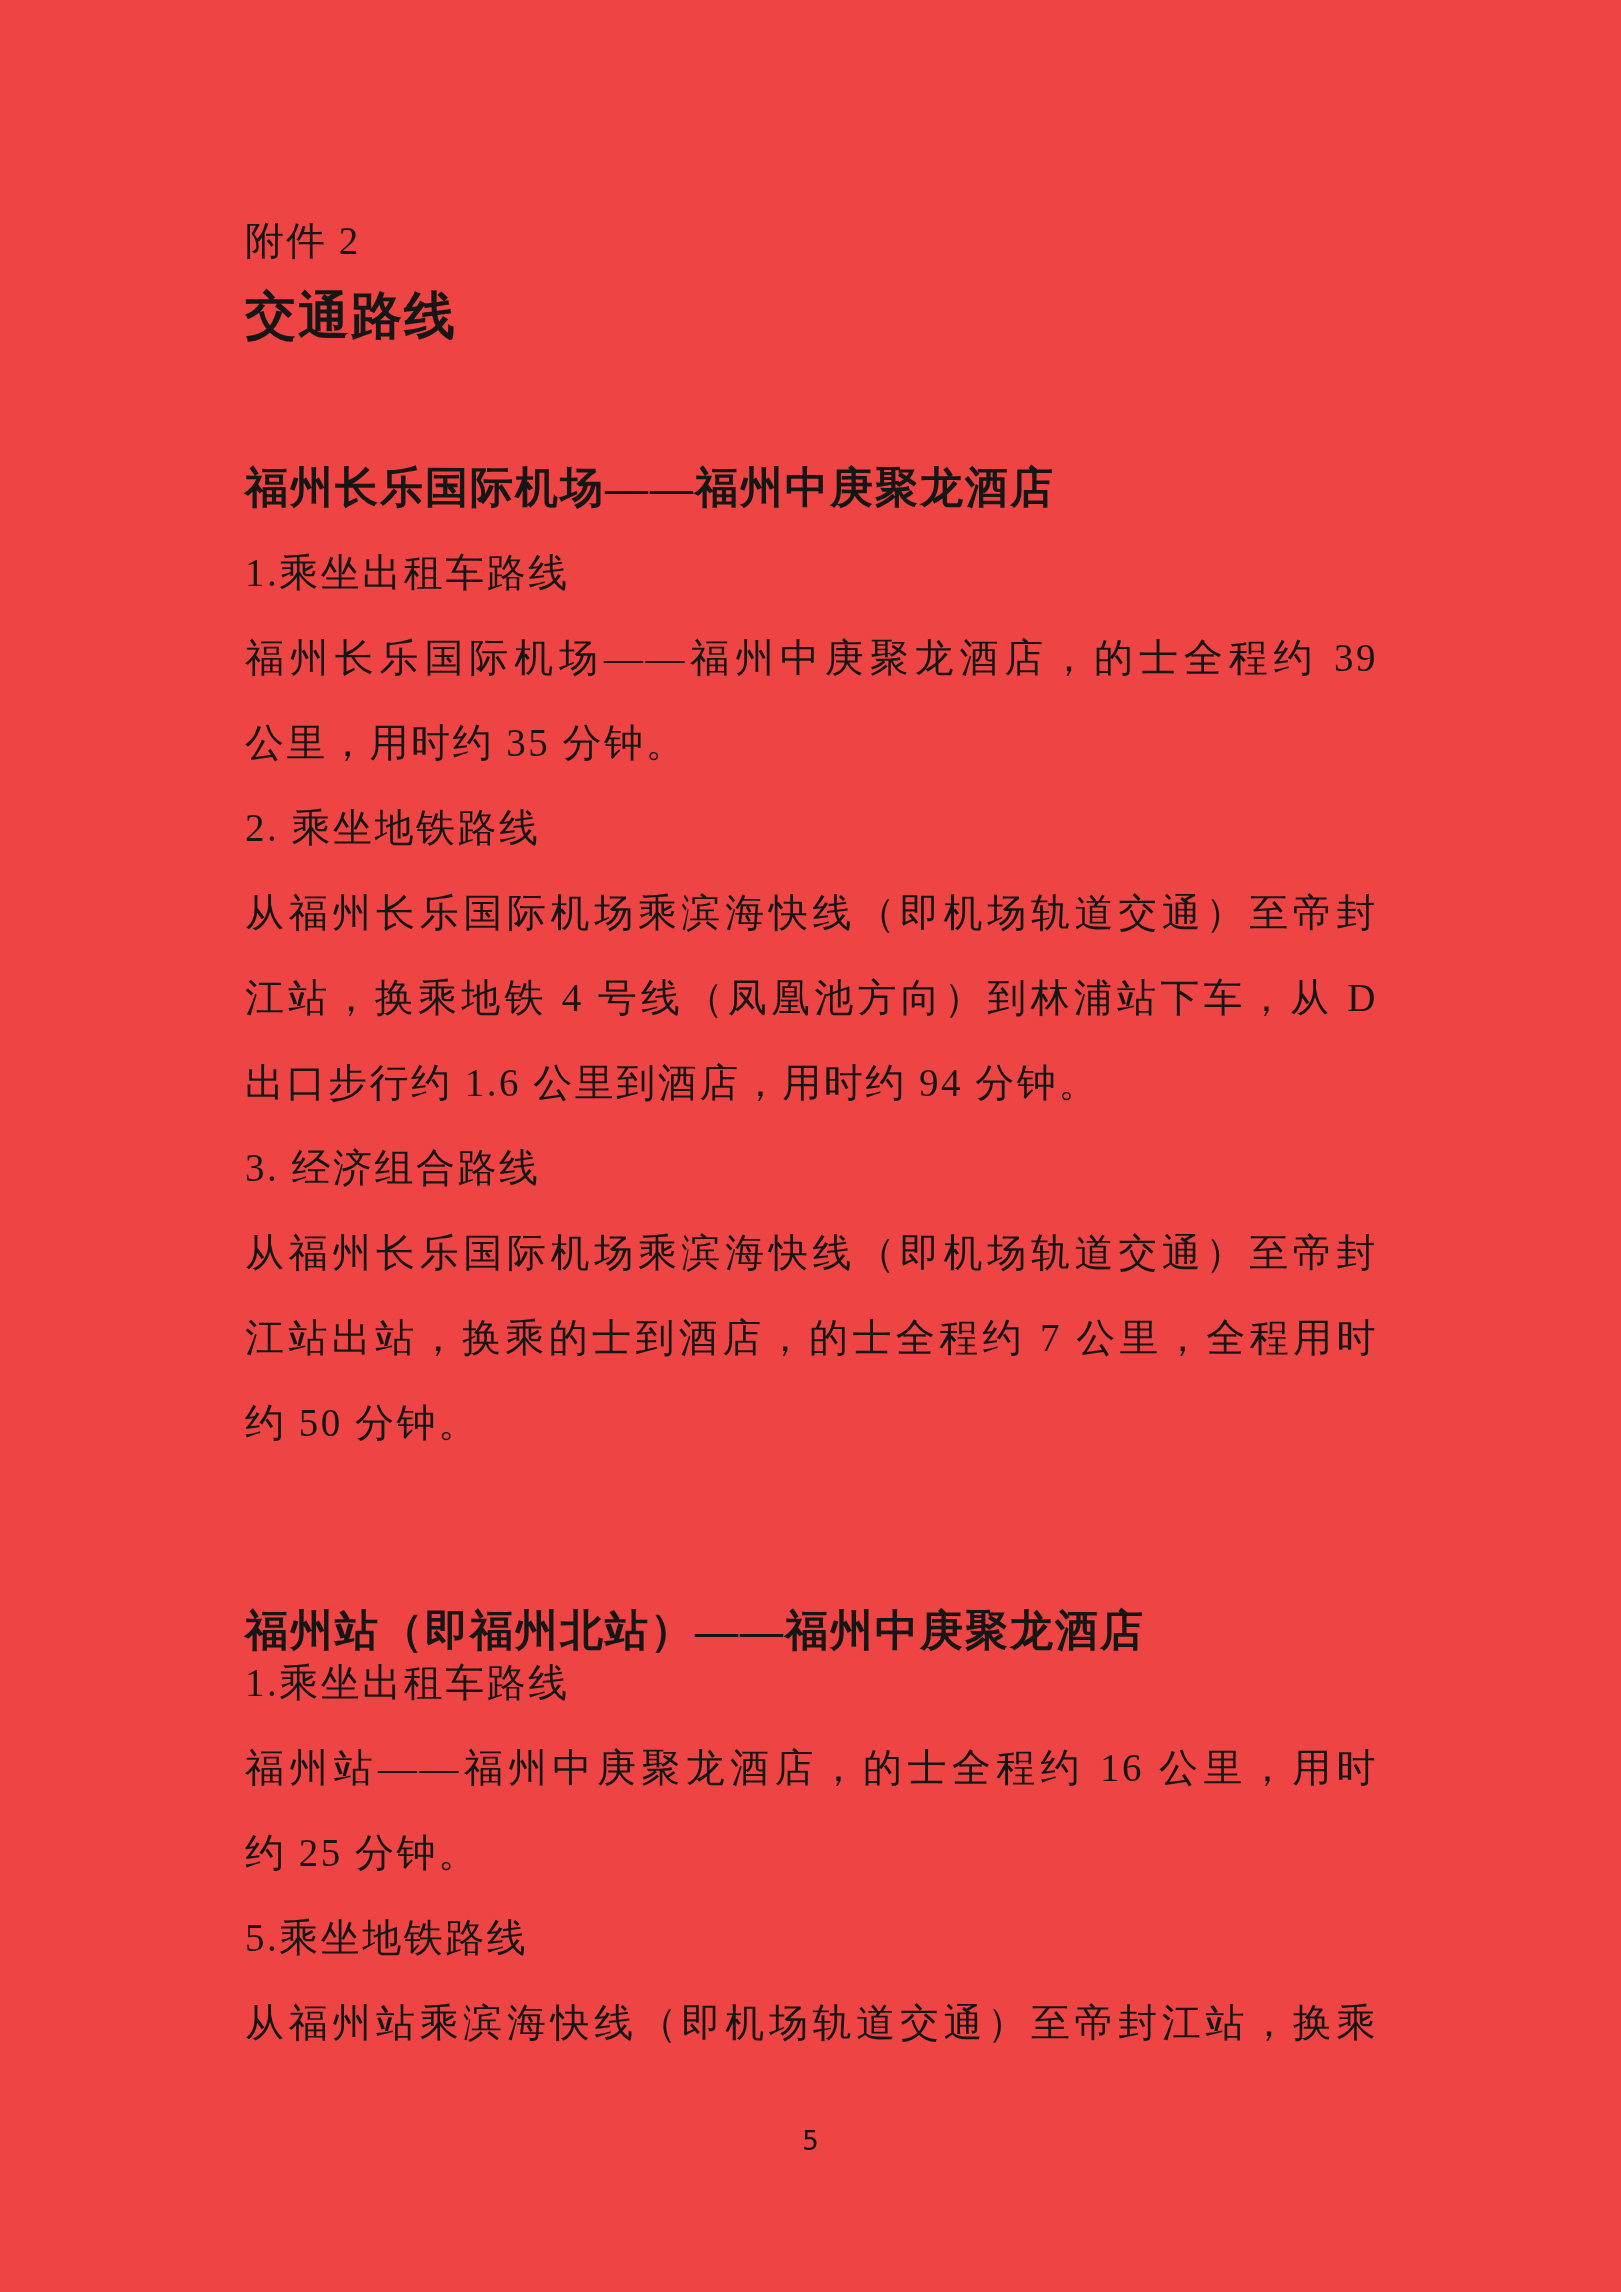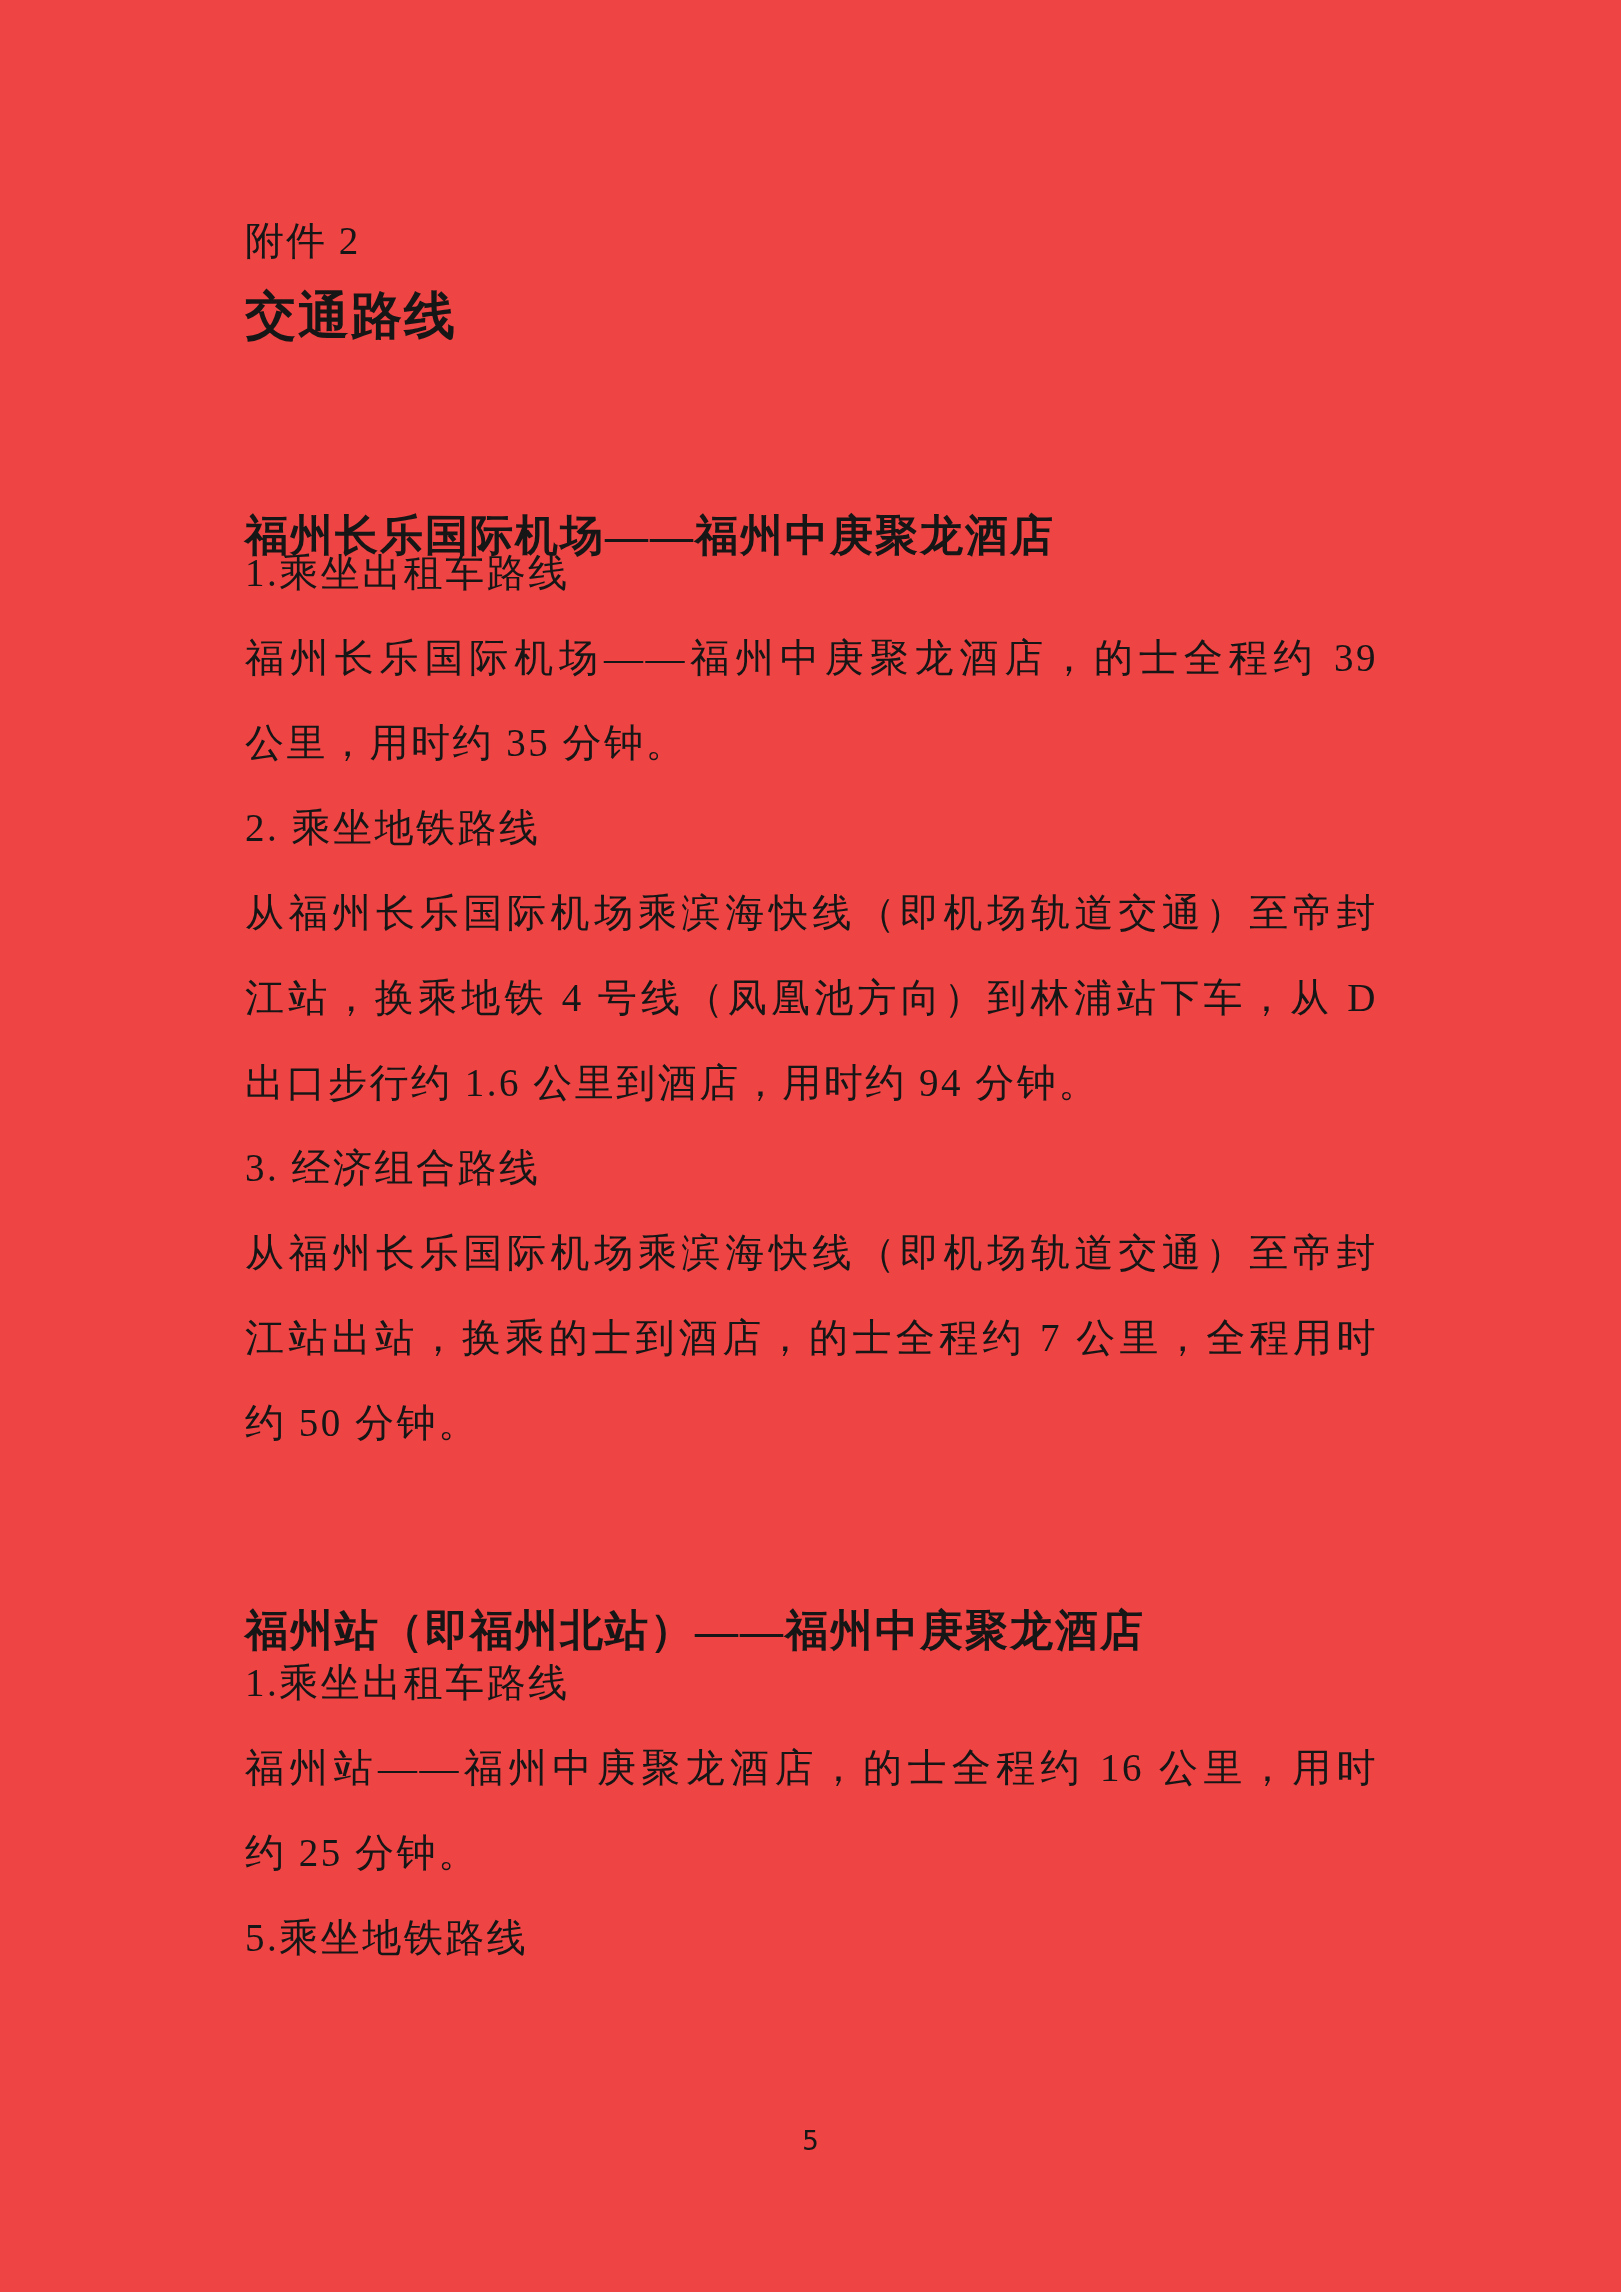--- a/index.html
+++ b/index.html
@@ -37,21 +37,21 @@
   }
   .sec-heading {
     position: absolute;
     left: 245px;
     width: 1133px;
     font-size: 43px;
     font-weight: 700;
     letter-spacing: 2px;
     white-space: nowrap;
   }
-  .sec-heading.s1 { top: 459px; margin-top: 48px; }
+  .sec-heading.s1 { top: 459px; }
   .sec-heading.s2 { top: 1572px; margin-top: 30px; }
   .lines {
     position: absolute;
     left: 245px;
     width: 1133px;
     font-size: 39px;
     letter-spacing: 2.5px;
     line-height: 85px;
   }
   .lines.s1 { top: 530px; }
@@ -101,18 +101,19 @@
     <div class="line">约 50 分钟。</div>
   </div>
 
   <div class="sec-heading s2">福州站（即福州北站）——福州中庚聚龙酒店</div>
 
   <div class="lines s2">
     <div class="line">1.乘坐出租车路线</div>
     <div class="line full">福州站——福州中庚聚龙酒店，的士全程约 16 公里，用时</div>
     <div class="line">约 25 分钟。</div>
     <div class="line">5.乘坐地铁路线</div>
+    <div class="line full">从福州站乘滨海快线（即机场轨道交通）至帝封江站，换乘</div>
   </div>
 
   <div class="page-number">5</div>
 
 </div>
 
 
 </body></html>

